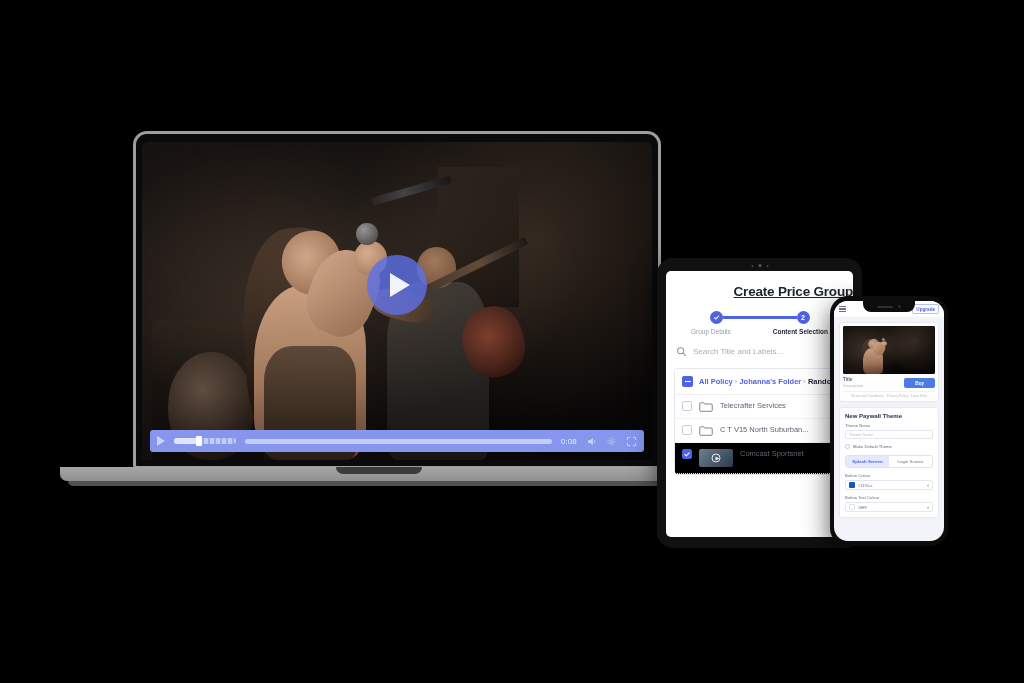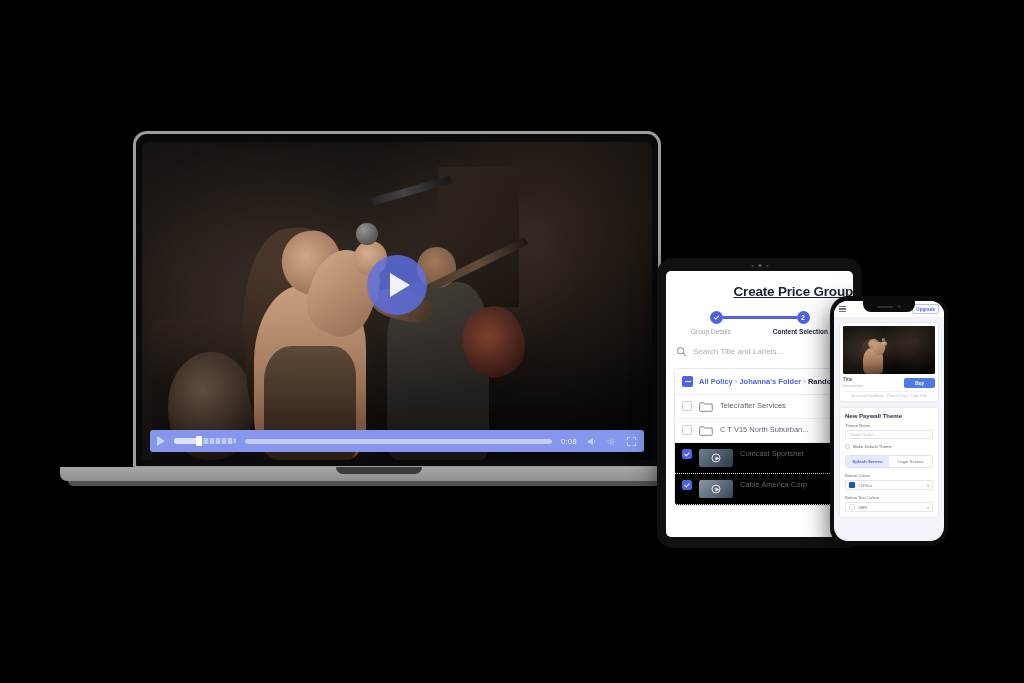--- a/index.html
+++ b/index.html
@@ -460,29 +460,20 @@
         <div class="frow sel">
           <div class="fchk">
               <div class="tick"></div>
             </div>
           <div class="thumb">
               <div class="pl"></div>
             </div>
           <div class="fname">Comcast Sportsnet</div>
         </div>
 
-        <div class="frow sel">
-          <div class="fchk">
-              <div class="tick"></div>
-            </div>
-          <div class="thumb t2">
-              <div class="pl"></div>
-            </div>
-          <div class="fname">Cable America Corp</div>
-        </div>
 
       </div>
     </div>
   </div>
 
   <div class="phone">
     <div class="phone-screen">
       <div class="phone-notch">
         <div class="sp"></div>
           <div class="cam"></div>

